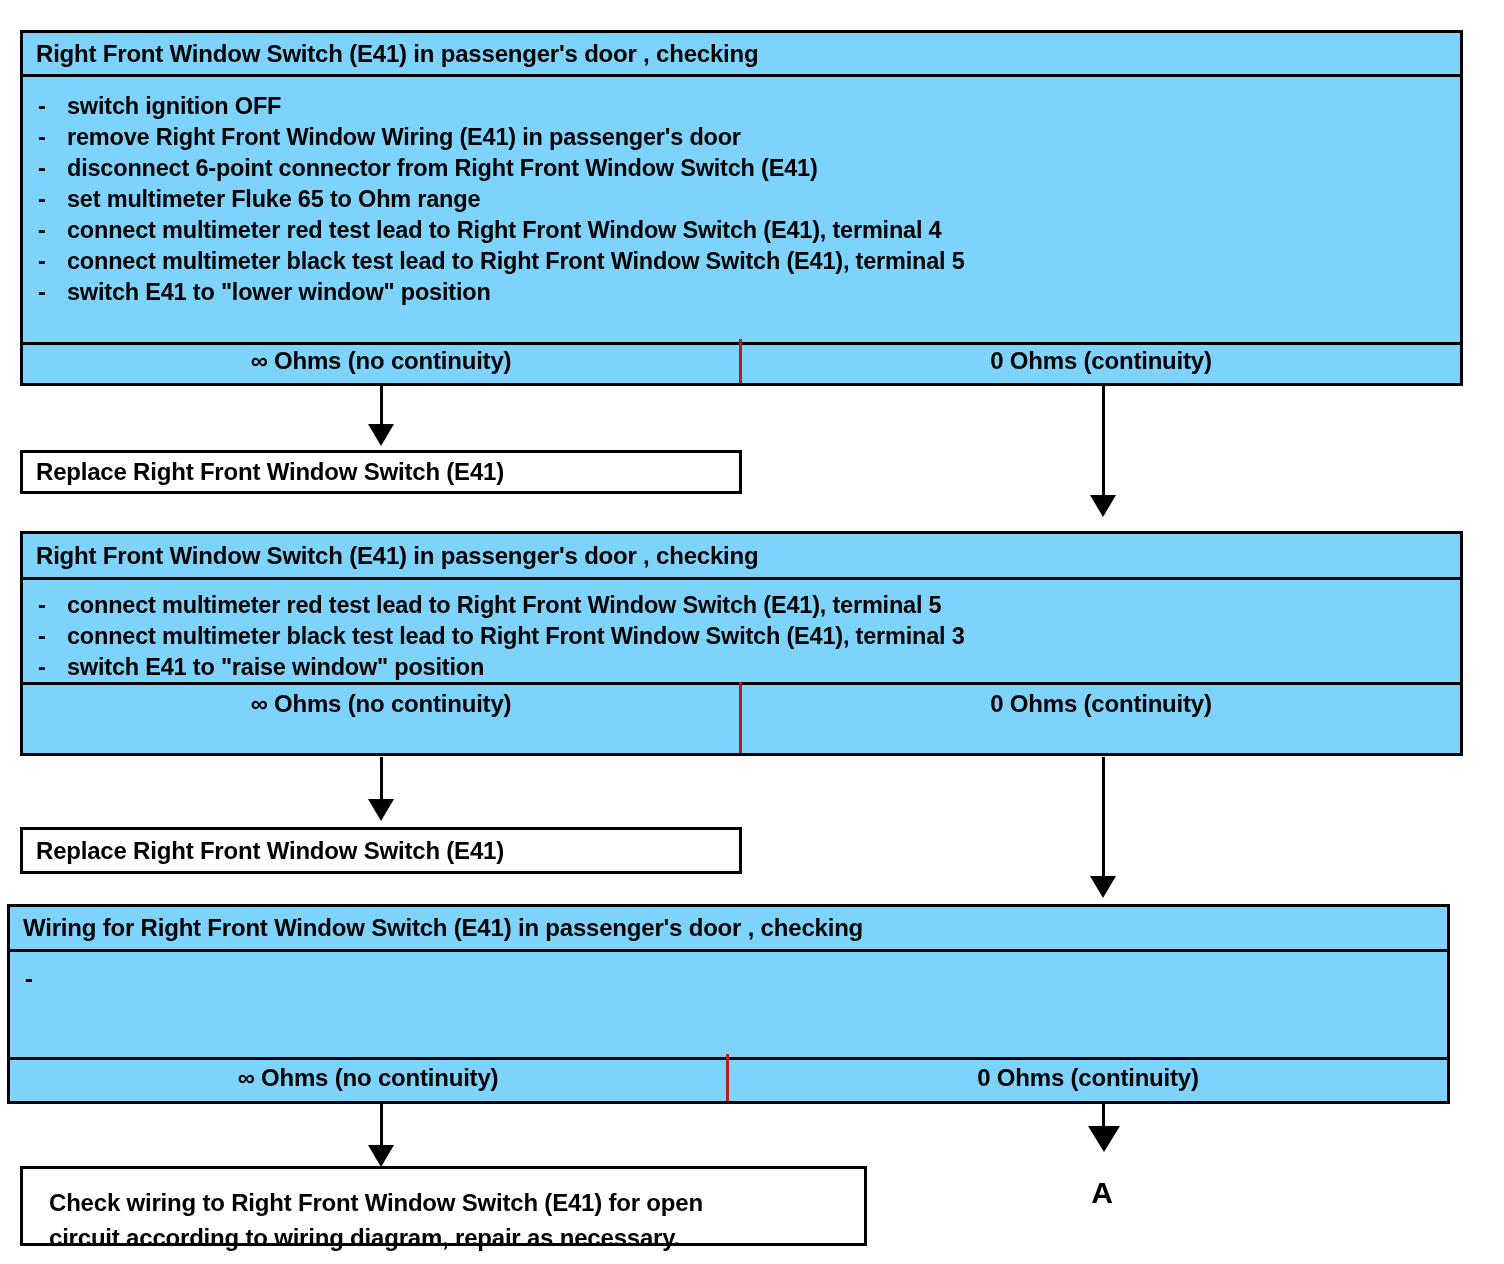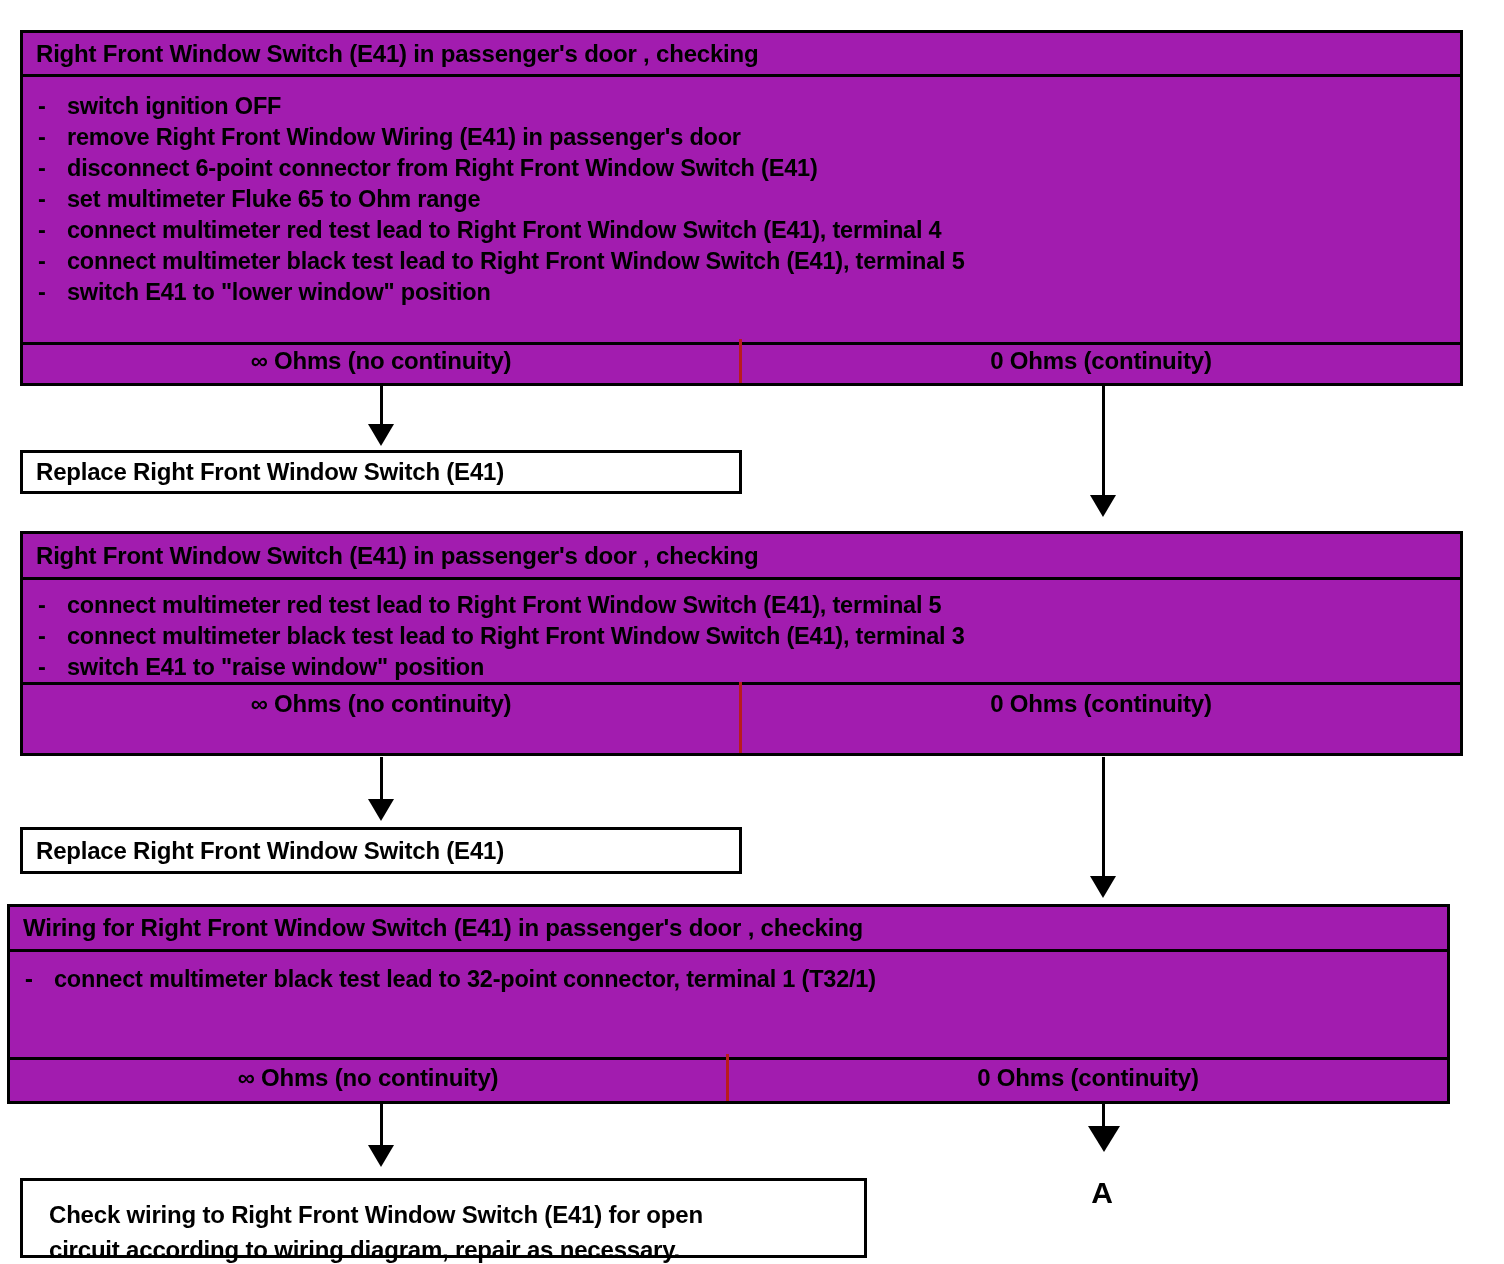--- a/index.html
+++ b/index.html
@@ -17,21 +17,21 @@
     width: 1504px;
     height: 1264px;
     background: #ffffff;
     overflow: hidden;
   }
 
   .block {
     position: absolute;
     box-sizing: border-box;
     border: 3px solid #000;
-    background: #a21caf;
+    background: #7dd3fc;
   }
   .block-title {
     position: absolute;
     left: 0; right: 0; top: 0;
     box-sizing: border-box;
     border-bottom: 3px solid #000;
     display: flex;
     align-items: center;
     padding-left: 13px;
     font-size: 24px;
@@ -93,21 +93,20 @@
     padding-left: 13px;
     font-size: 24px;
     font-weight: 600;
     letter-spacing: -0.2px;
     white-space: nowrap;
   }
   .obox.multiline {
     display: block;
     padding: 16px 0 11px 26px;
     line-height: 35px;
-    margin-top: 12px;
   }
 
   
   .arrow-line {
     position: absolute;
     width: 3px;
     background: #000;
   }
   .arrow-head {
     position: absolute;
@@ -183,21 +182,21 @@
   <div class="arrow-line" style="left:1102px; top:757px; height:122px;"></div>
   <div class="arrow-head" style="left:1090px; top:876px;"></div>
 
   <div class="obox" style="left:20px; top:827px; width:722px; height:47px;">Replace Right Front Window Switch (E41)</div>
 
   <div class="block" style="left:7px; top:904px; width:1443px; height:200px;">
     <div class="block-title" style="height:45px;">Wiring for Right Front Window Switch (E41) in passenger's door , checking</div>
     <div class="block-body" style="top:45px; height:108px; padding-top:12px;">
       <ul class="step-list">
         <li><span class="dash">-</span></li>
-        <li><span class="dash">-</span><span>connect multimeter black test lead to 32-point connector, terminal 1 (T32/1)</span></li>
+        <li><span class="dash">-</span></li>
       </ul>
     </div>
     <div class="results" style="height:47px;">
       <div class="result-cell left" style="width:719px; align-items:center;">∞ Ohms  (no continuity)</div>
       <div class="result-cell right" style="width:718px; align-items:center;">0 Ohms  (continuity)</div>
     </div>
   </div>
 
   <div class="arrow-line" style="left:380px; top:1104px; height:44px;"></div>
   <div class="arrow-head" style="left:368px; top:1145px;"></div>

